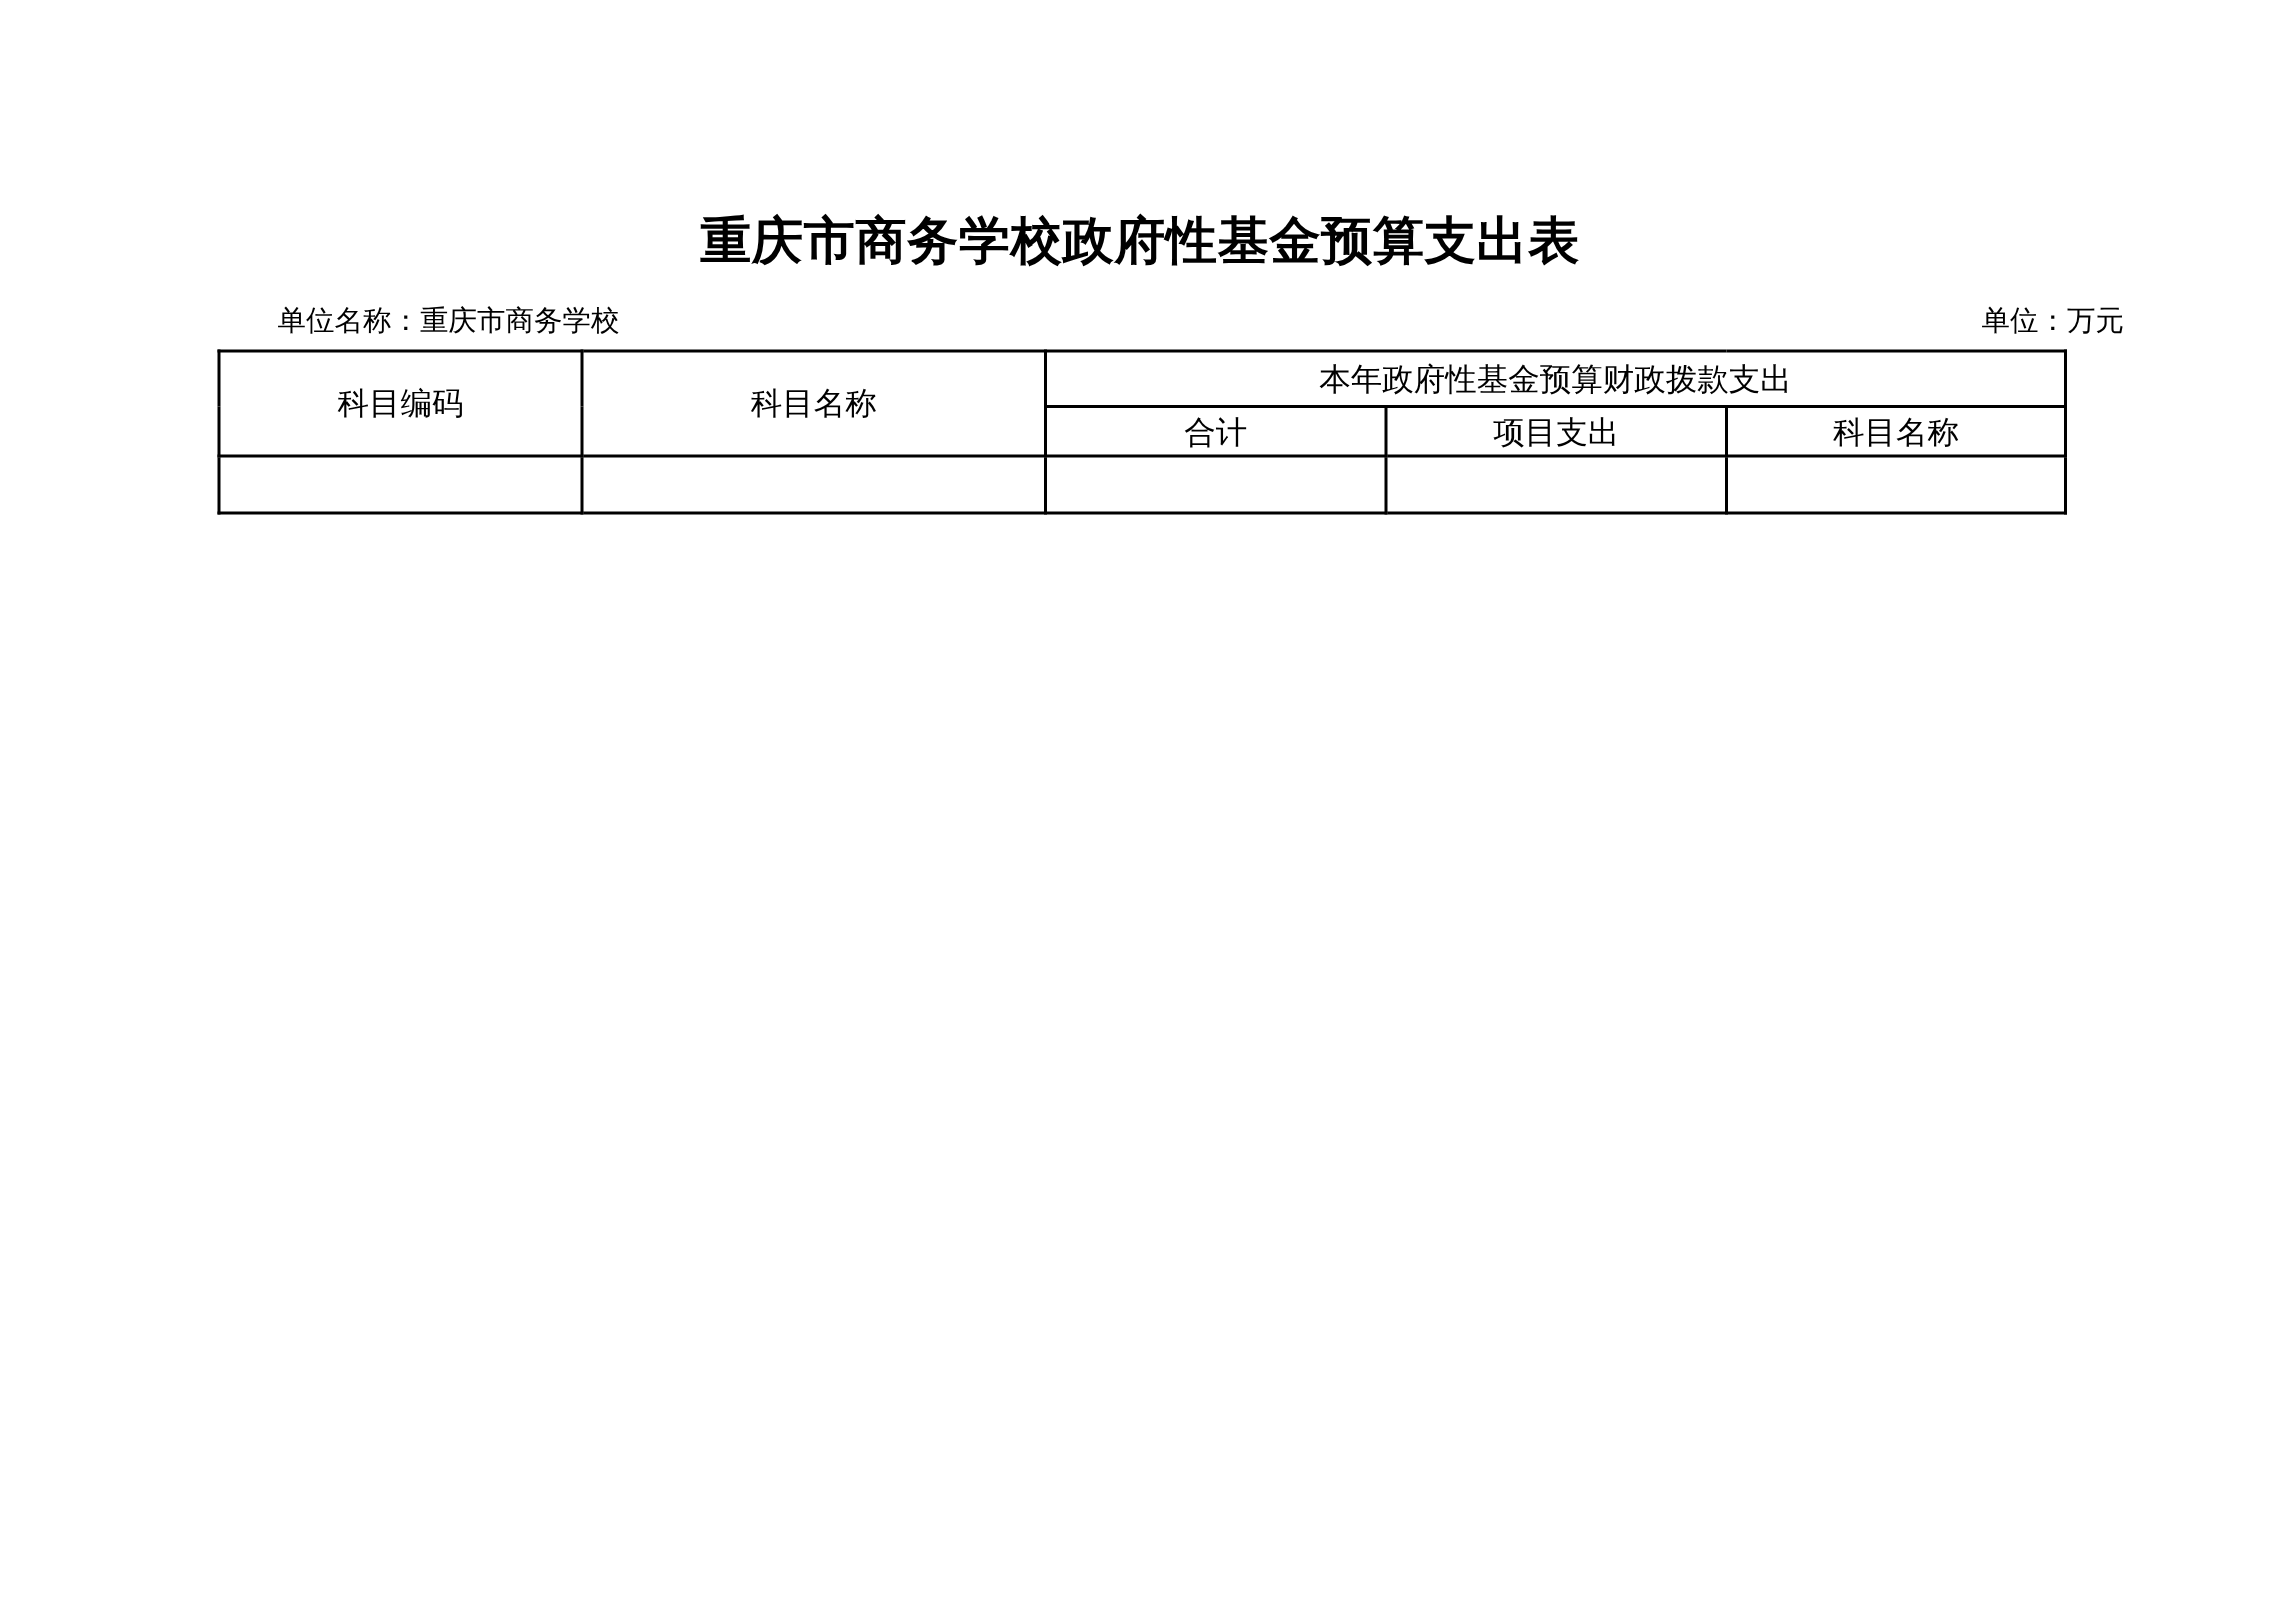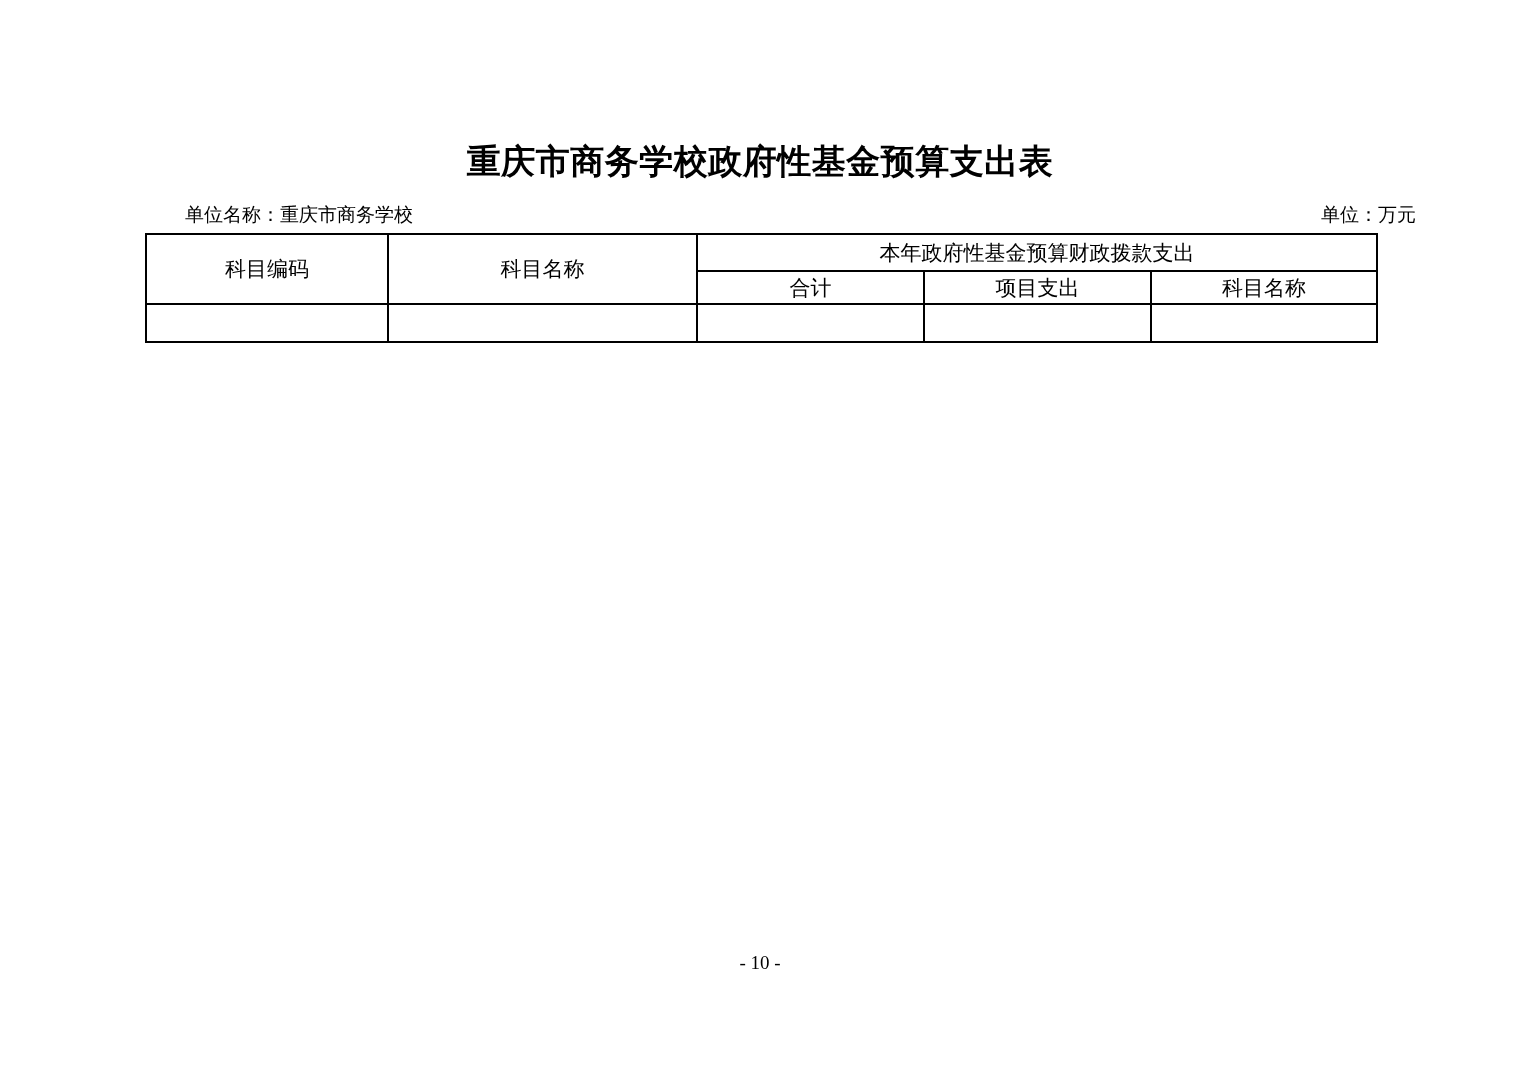--- a/index.html
+++ b/index.html
@@ -113,15 +113,14 @@
         <td></td>
         <td></td>
         <td></td>
         <td></td>
         <td></td>
       </tr>
     </tbody>
   </table>
 
 
-  <div class="page-number">- 10 -</div>
 
 </div>
 
 </body></html>

